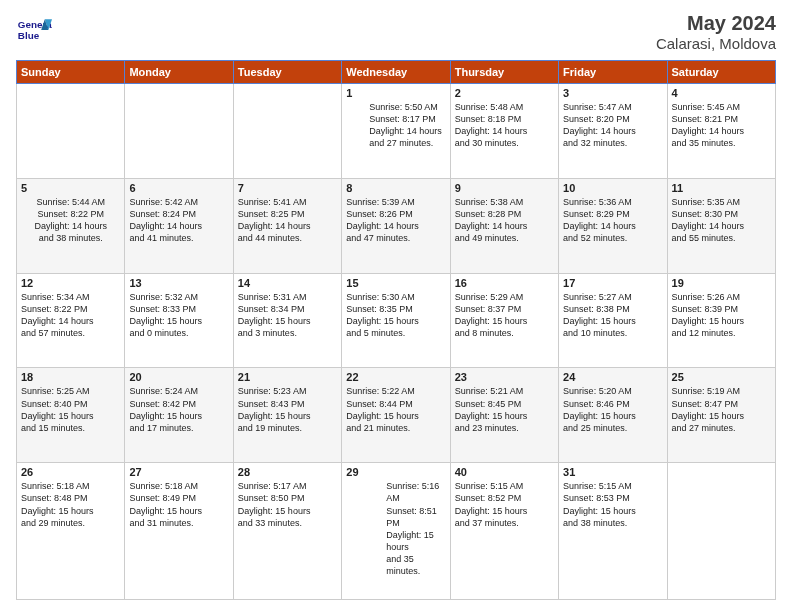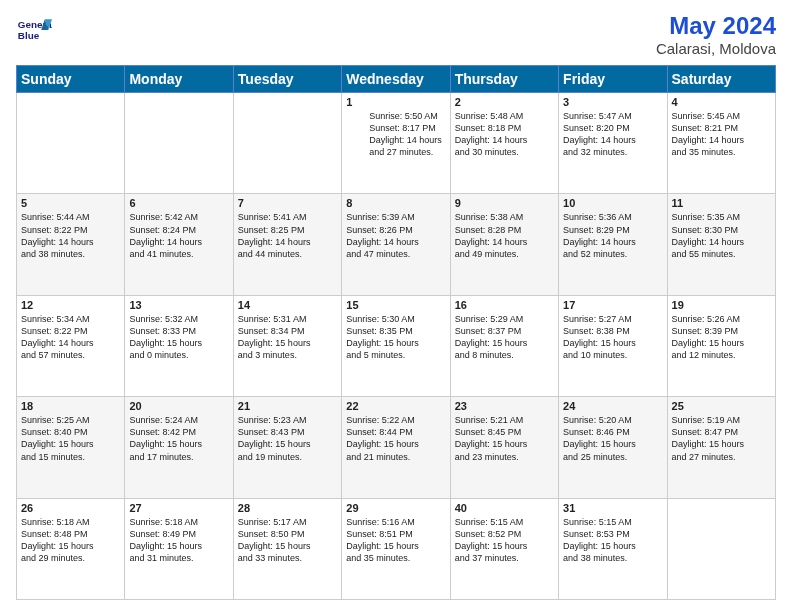--- a/index.html
+++ b/index.html
@@ -29,37 +29,37 @@
       gap: 4px;
     }
     .logo-icon {
       width: 36px;
       height: 36px;
     }
     .title-block {
       text-align: right;
     }
     .month-year {
-      font-size: 24px;
+      font-size: 20px;
       font-weight: bold;
-      color: #1d4ed8;
+      color: #404040;
     }
     .location {
       font-size: 15px;
       color: #444;
     }
     .calendar-table {
       width: 100%;
       border-collapse: collapse;
       flex: 1;
     }
     .calendar-table th {
-      background-color: #0369a1;
+      background-color: #c2410c;
       color: #fff;
-      font-size: 14px;
+      font-size: 11px;
       font-weight: bold;
       padding: 5px 4px;
       text-align: left;
       border: 1px solid #5580d4;
     }
     .calendar-table td {
       border: 1px solid #ccc;
       vertical-align: top;
       padding: 3px 4px;
       font-size: 9.5px;
@@ -148,21 +148,21 @@
             <span class="day-number">4</span>
             <div class="cell-content" style="white-space: pre-line;">Sunrise: 5:45 AM
 Sunset: 8:21 PM
 Daylight: 14 hours
 and 35 minutes.</div>
           </td>
         </tr>
         <tr>
           <td>
             <span class="day-number">5</span>
-            <div class="cell-content" style="white-space: pre-line;">Sunrise: 5:44 AM
+            <div class="cell-content" style="white-space: pre-line; text-align: center;">Sunrise: 5:44 AM
 Sunset: 8:22 PM
 Daylight: 14 hours
 and 38 minutes.</div>
           </td>
           <td>
             <span class="day-number">6</span>
             <div class="cell-content" style="white-space: pre-line;">Sunrise: 5:42 AM
 Sunset: 8:24 PM
 Daylight: 14 hours
 and 41 minutes.</div>
@@ -322,21 +322,21 @@
           </td>
           <td>
             <span class="day-number">28</span>
             <div class="cell-content" style="white-space: pre-line;">Sunrise: 5:17 AM
 Sunset: 8:50 PM
 Daylight: 15 hours
 and 33 minutes.</div>
           </td>
           <td>
             <span class="day-number">29</span>
-            <div class="cell-content" style="white-space: pre-line;">Sunrise: 5:16 AM
+            <div class="cell-content" style="white-space: pre-line; margin-left: 40px;">Sunrise: 5:16 AM
 Sunset: 8:51 PM
 Daylight: 15 hours
 and 35 minutes.</div>
           </td>
           <td>
             <span class="day-number">40</span>
             <div class="cell-content" style="white-space: pre-line;">Sunrise: 5:15 AM
 Sunset: 8:52 PM
 Daylight: 15 hours
 and 37 minutes.</div>

